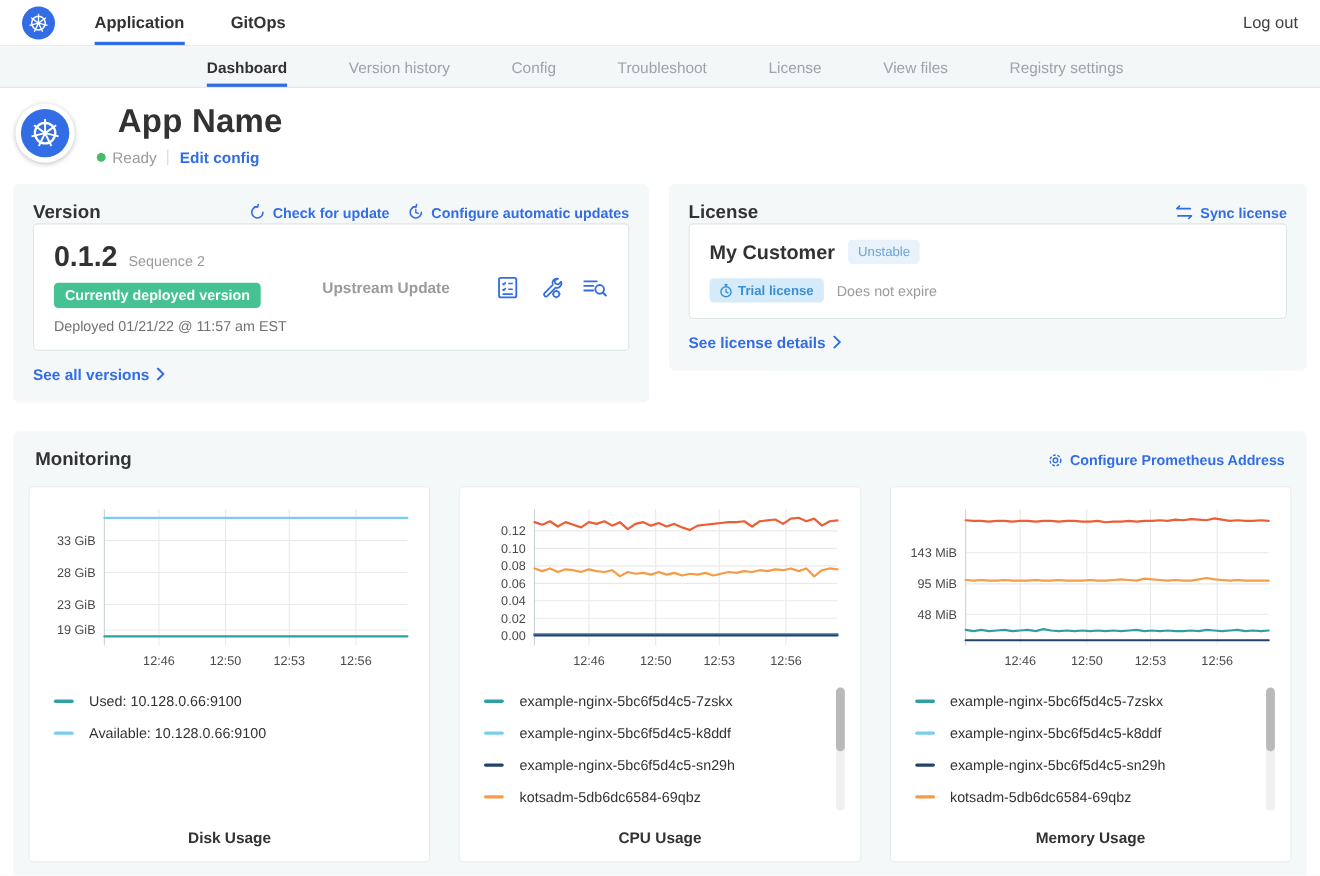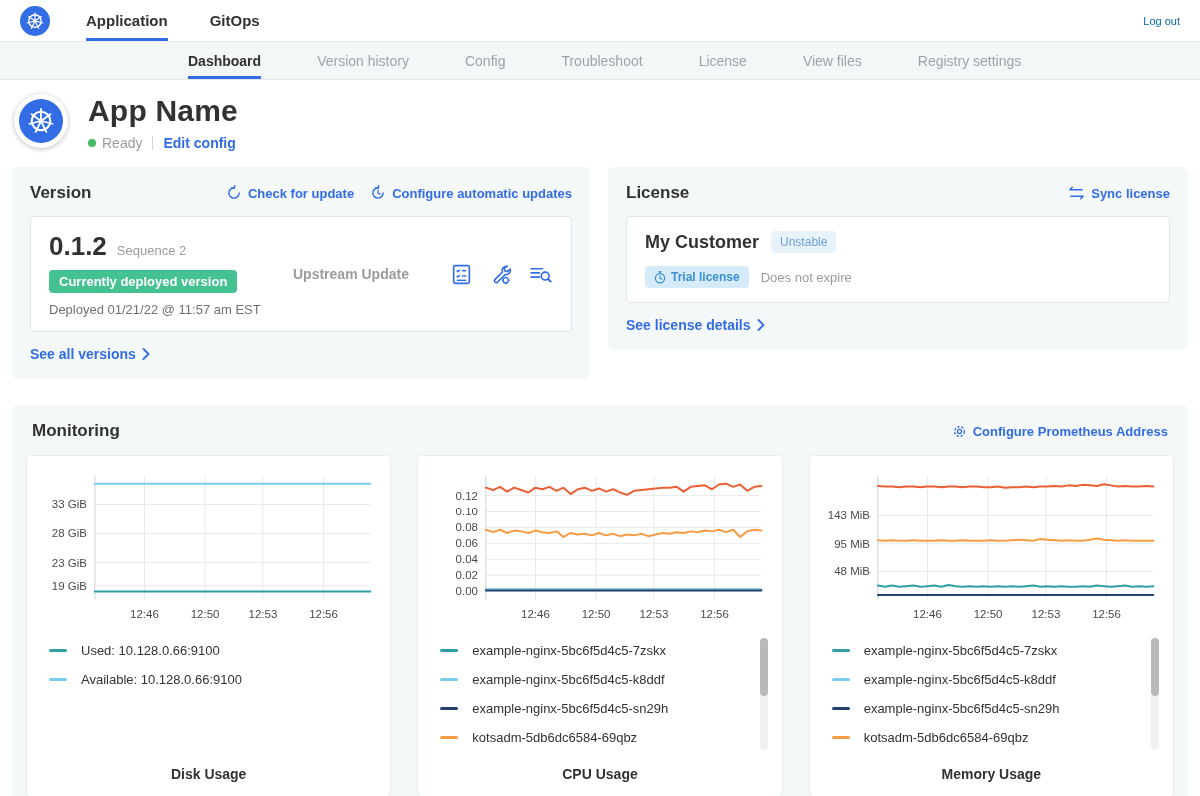--- a/index.html
+++ b/index.html
@@ -7,43 +7,43 @@
   body { font-family: "Liberation Sans", sans-serif; color: #323232; background: #fff; }
 
   
   .navbar { height: 42px; display: flex; align-items: stretch; padding: 0 20px; border-bottom: 1px solid #e8ebed; background: #fff; }
   .logo-wrap { display: flex; align-items: center; margin-right: 36px; }
   .k8s-logo { width: 30px; height: 30px; border-radius: 50%; background: #326de6; display: flex; align-items: center; justify-content: center; }
   .nav-tab { display: flex; align-items: center; font-size: 15px; font-weight: 700; color: #323232; margin-right: 42px; border-bottom: 3px solid transparent; padding-top: 3px; cursor: pointer; }
   .nav-tab.active { border-bottom-color: #326de6; }
   .nav-right { margin-left: auto; display: flex; align-items: center; gap: 20px; }
   .add-btn { border: 1px solid #326de6; color: #326de6; background: #fff; font-weight: 700; font-size: 14px; font-family: inherit; padding: 7px 16px; border-radius: 17px; cursor: pointer; }
-  .logout { font-size: 11px; color: #0369a1; cursor: pointer; }
+  .logout { font-size: 15px; color: #404040; cursor: pointer; }
 
   
   .subnav { height: 38px; background: #f4f7f8; border-bottom: 1px solid #e3e8ea; display: flex; align-items: stretch; padding-left: 188px; }
   .subnav-tab { display: flex; align-items: center; font-size: 14px; color: #9aa4a9; margin-right: 56px; border-bottom: 3px solid transparent; padding-top: 3px; cursor: pointer; white-space: nowrap; }
   .subnav-tab.active { color: #323232; font-weight: 700; border-bottom-color: #326de6; }
 
   
   .app-header { display: flex; padding: 14px 20px 12px 14px; gap: 20px; }
   .app-icon { width: 54px; height: 54px; border-radius: 50%; background: #fff; box-shadow: 0 1px 5px rgba(0,0,0,.25); display: flex; align-items: center; justify-content: center; }
   .app-icon-inner { width: 44px; height: 44px; border-radius: 50%; background: #326de6; display: flex; align-items: center; justify-content: center; }
-  .app-title { font-size: 30px; font-weight: 700; letter-spacing: .2px; }
+  .app-title { font-size: 30px; font-weight: 700; letter-spacing: .2px; margin-left: 19px; }
   .app-sub { display: flex; align-items: center; gap: 10px; margin-top: 7px; }
   .ready { display: flex; align-items: center; gap: 6px; color: #9b9b9b; font-size: 14px; }
   .dot { width: 8px; height: 8px; border-radius: 50%; background: #44bb66; }
   .vline { width: 1px; height: 14px; background: #d4d8da; }
   .blue-link { color: #326de6; font-weight: 700; font-size: 13px; display: inline-flex; align-items: center; gap: 6px; cursor: pointer; text-decoration: none; white-space: nowrap; }
   .blue-link.md { font-size: 14px; }
 
   
   .cards-row { display: flex; gap: 18px; padding: 4px 12px 0; align-items: flex-start; }
   .panel { background: #f5f8f9; border-radius: 6px; padding: 16px 18px; flex: 1; }
-  .panel-head { display: flex; justify-content: space-between; margin-bottom: 13px; }
+  .panel-head { display: flex; justify-content: space-between; }
   .panel-title { font-size: 17px; font-weight: 700; }
   .head-links { display: flex; gap: 16px; align-items: center; }
   .inner-card { background: #fff; border: 1px solid #dfe6e9; border-radius: 4px; padding: 14px 18px; }
 
   .version-inner { display: flex; align-items: center; }
   .ver-left { min-width: 230px; }
   .ver-line1 { display: flex; align-items: baseline; gap: 10px; }
   .ver-number { font-size: 26px; font-weight: 700; }
   .gray-sm { color: #9b9b9b; font-size: 13px; }
   .green-badge { display: inline-block; background: #44c292; color: #fff; font-weight: 700; font-size: 13px; padding: 4px 10px; border-radius: 4px; margin: 8px 0 9px; }

